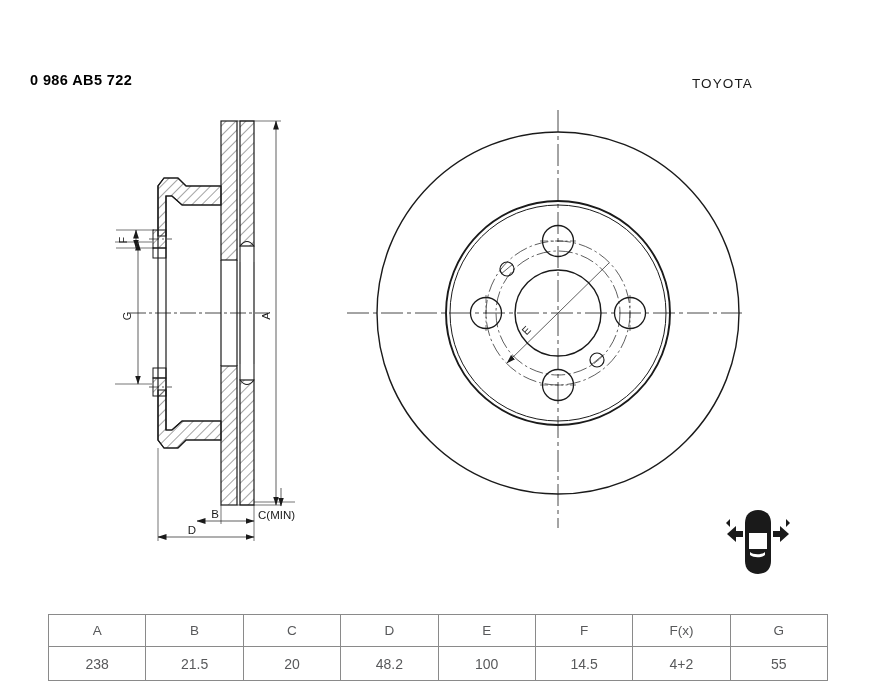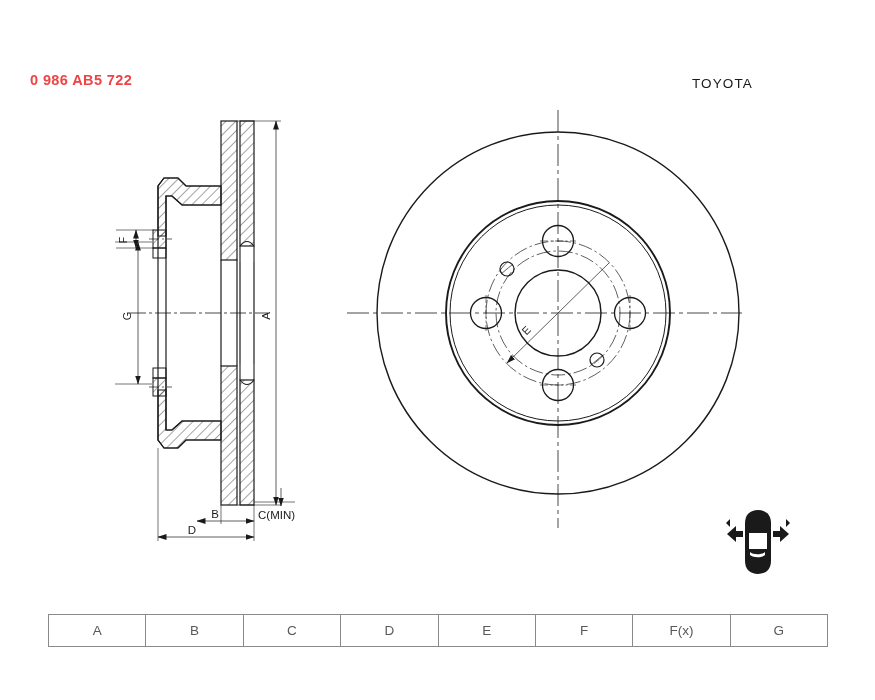--- a/index.html
+++ b/index.html
@@ -19,21 +19,21 @@
     overflow: hidden;
   }
   .part-number {
     position: absolute;
     left: 30px;
     top: 72px;
     font-family: "Liberation Sans", sans-serif;
     font-size: 14.5px;
     font-weight: 700;
     letter-spacing: 0.4px;
-    color: #ef4444;
+    color: #000000;
     white-space: nowrap;
   }
   .brand {
     position: absolute;
     left: 692px;
     top: 76px;
     font-family: "Liberation Sans", sans-serif;
     font-size: 13.5px;
     font-weight: 400;
     letter-spacing: 1.1px;
@@ -260,16 +260,26 @@
       <tr class="header-row">
         <td>A</td>
         <td>B</td>
         <td>C</td>
         <td>D</td>
         <td>E</td>
         <td>F</td>
         <td>F(x)</td>
         <td>G</td>
       </tr>
+      <tr class="value-row">
+        <td>238</td>
+        <td>21.5</td>
+        <td>20</td>
+        <td>48.2</td>
+        <td>100</td>
+        <td>14.5</td>
+        <td>4+2</td>
+        <td>55</td>
+      </tr>
     </tbody>
   </table>
 
 </div>
 
 </body></html>

